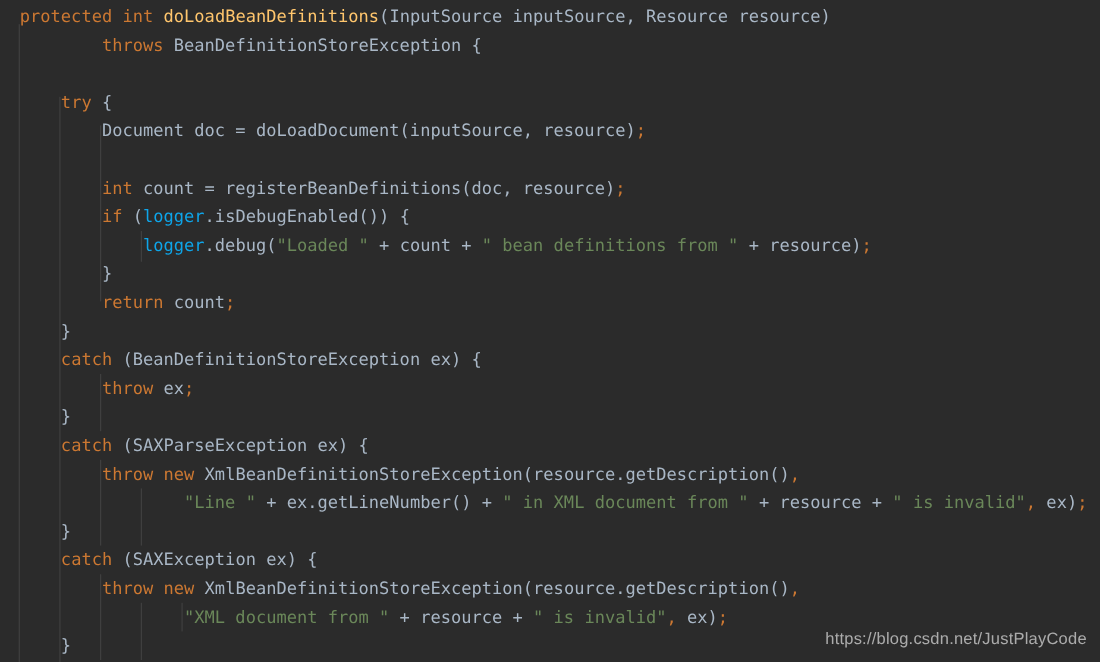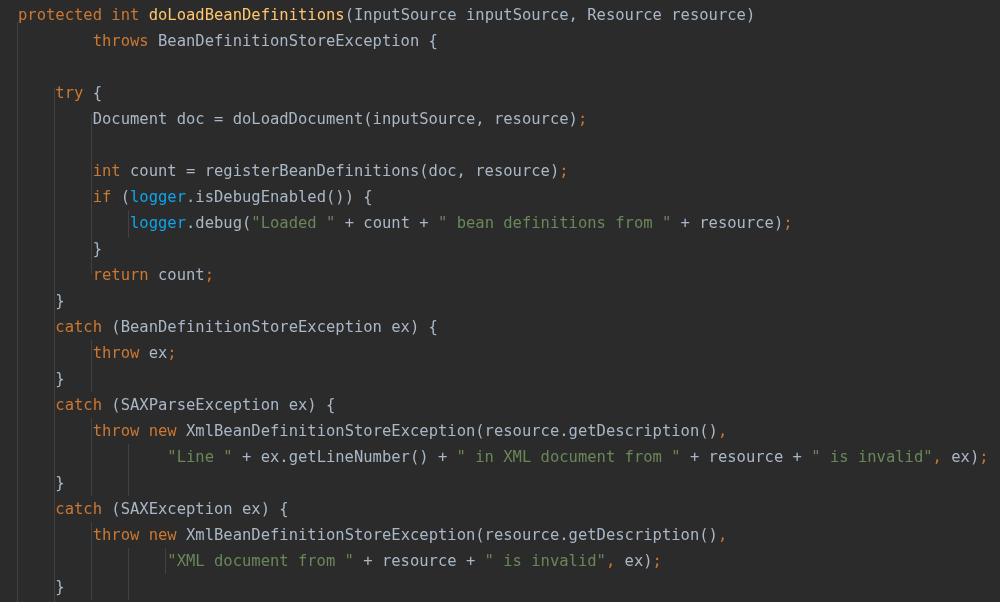--- a/index.html
+++ b/index.html
@@ -73,14 +73,15 @@
       <div class="guide" style="left: 91px; top: 418px; height: 78px;"></div>
       <div class="guide" style="left: 91px; top: 522px; height: 78px;"></div>
       <div class="guide" style="left: 128px; top: 210px; height: 28px;"></div>
       <div class="guide" style="left: 128px; top: 444px; height: 52px;"></div>
       <div class="guide" style="left: 128px; top: 548px; height: 52px;"></div>
       <div class="guide" style="left: 165px; top: 548px; height: 26px;"></div>
     </div>
 
   <pre id="code"><span class="ln"><span class="kw">protected</span><span class="id"> </span><span class="kw">int</span><span class="id"> </span><span class="fn">doLoadBeanDefinitions</span><span class="id">(InputSource inputSource, Resource resource)</span></span><span class="ln"><span class="id">        </span><span class="kw">throws</span><span class="id"> BeanDefinitionStoreException {</span></span><span class="ln">&nbsp;</span><span class="ln"><span class="id">    </span><span class="kw">try</span><span class="id"> {</span></span><span class="ln"><span class="id">        Document doc = doLoadDocument(inputSource, resource)</span><span class="punc">;</span></span><span class="ln">&nbsp;</span><span class="ln"><span class="id">        </span><span class="kw">int</span><span class="id"> count = registerBeanDefinitions(doc, resource)</span><span class="punc">;</span></span><span class="ln"><span class="id">        </span><span class="kw">if</span><span class="id"> (</span><span class="fld">logger</span><span class="id">.isDebugEnabled()) {</span></span><span class="ln"><span class="id">            </span><span class="fld">logger</span><span class="id">.debug(</span><span class="str">"Loaded "</span><span class="id"> + count + </span><span class="str">" bean definitions from "</span><span class="id"> + resource)</span><span class="punc">;</span></span><span class="ln"><span class="id">        }</span></span><span class="ln"><span class="id">        </span><span class="kw">return</span><span class="id"> count</span><span class="punc">;</span></span><span class="ln"><span class="id">    }</span></span><span class="ln"><span class="id">    </span><span class="kw">catch</span><span class="id"> (BeanDefinitionStoreException ex) {</span></span><span class="ln"><span class="id">        </span><span class="kw">throw</span><span class="id"> ex</span><span class="punc">;</span></span><span class="ln"><span class="id">    }</span></span><span class="ln"><span class="id">    </span><span class="kw">catch</span><span class="id"> (SAXParseException ex) {</span></span><span class="ln"><span class="id">        </span><span class="kw">throw</span><span class="id"> </span><span class="kw">new</span><span class="id"> XmlBeanDefinitionStoreException(resource.getDescription()</span><span class="punc">,</span></span><span class="ln"><span class="id">                </span><span class="str">"Line "</span><span class="id"> + ex.getLineNumber() + </span><span class="str">" in XML document from "</span><span class="id"> + resource + </span><span class="str">" is invalid"</span><span class="punc">,</span><span class="id"> ex)</span><span class="punc">;</span></span><span class="ln"><span class="id">    }</span></span><span class="ln"><span class="id">    </span><span class="kw">catch</span><span class="id"> (SAXException ex) {</span></span><span class="ln"><span class="id">        </span><span class="kw">throw</span><span class="id"> </span><span class="kw">new</span><span class="id"> XmlBeanDefinitionStoreException(resource.getDescription()</span><span class="punc">,</span></span><span class="ln"><span class="id">                </span><span class="str">"XML document from "</span><span class="id"> + resource + </span><span class="str">" is invalid"</span><span class="punc">,</span><span class="id"> ex)</span><span class="punc">;</span></span><span class="ln"><span class="id">    }</span></span></pre>
 
+  <div id="watermark">https://blog.csdn.net/JustPlayCode</div>
 
 </div>
 
 </body></html>

